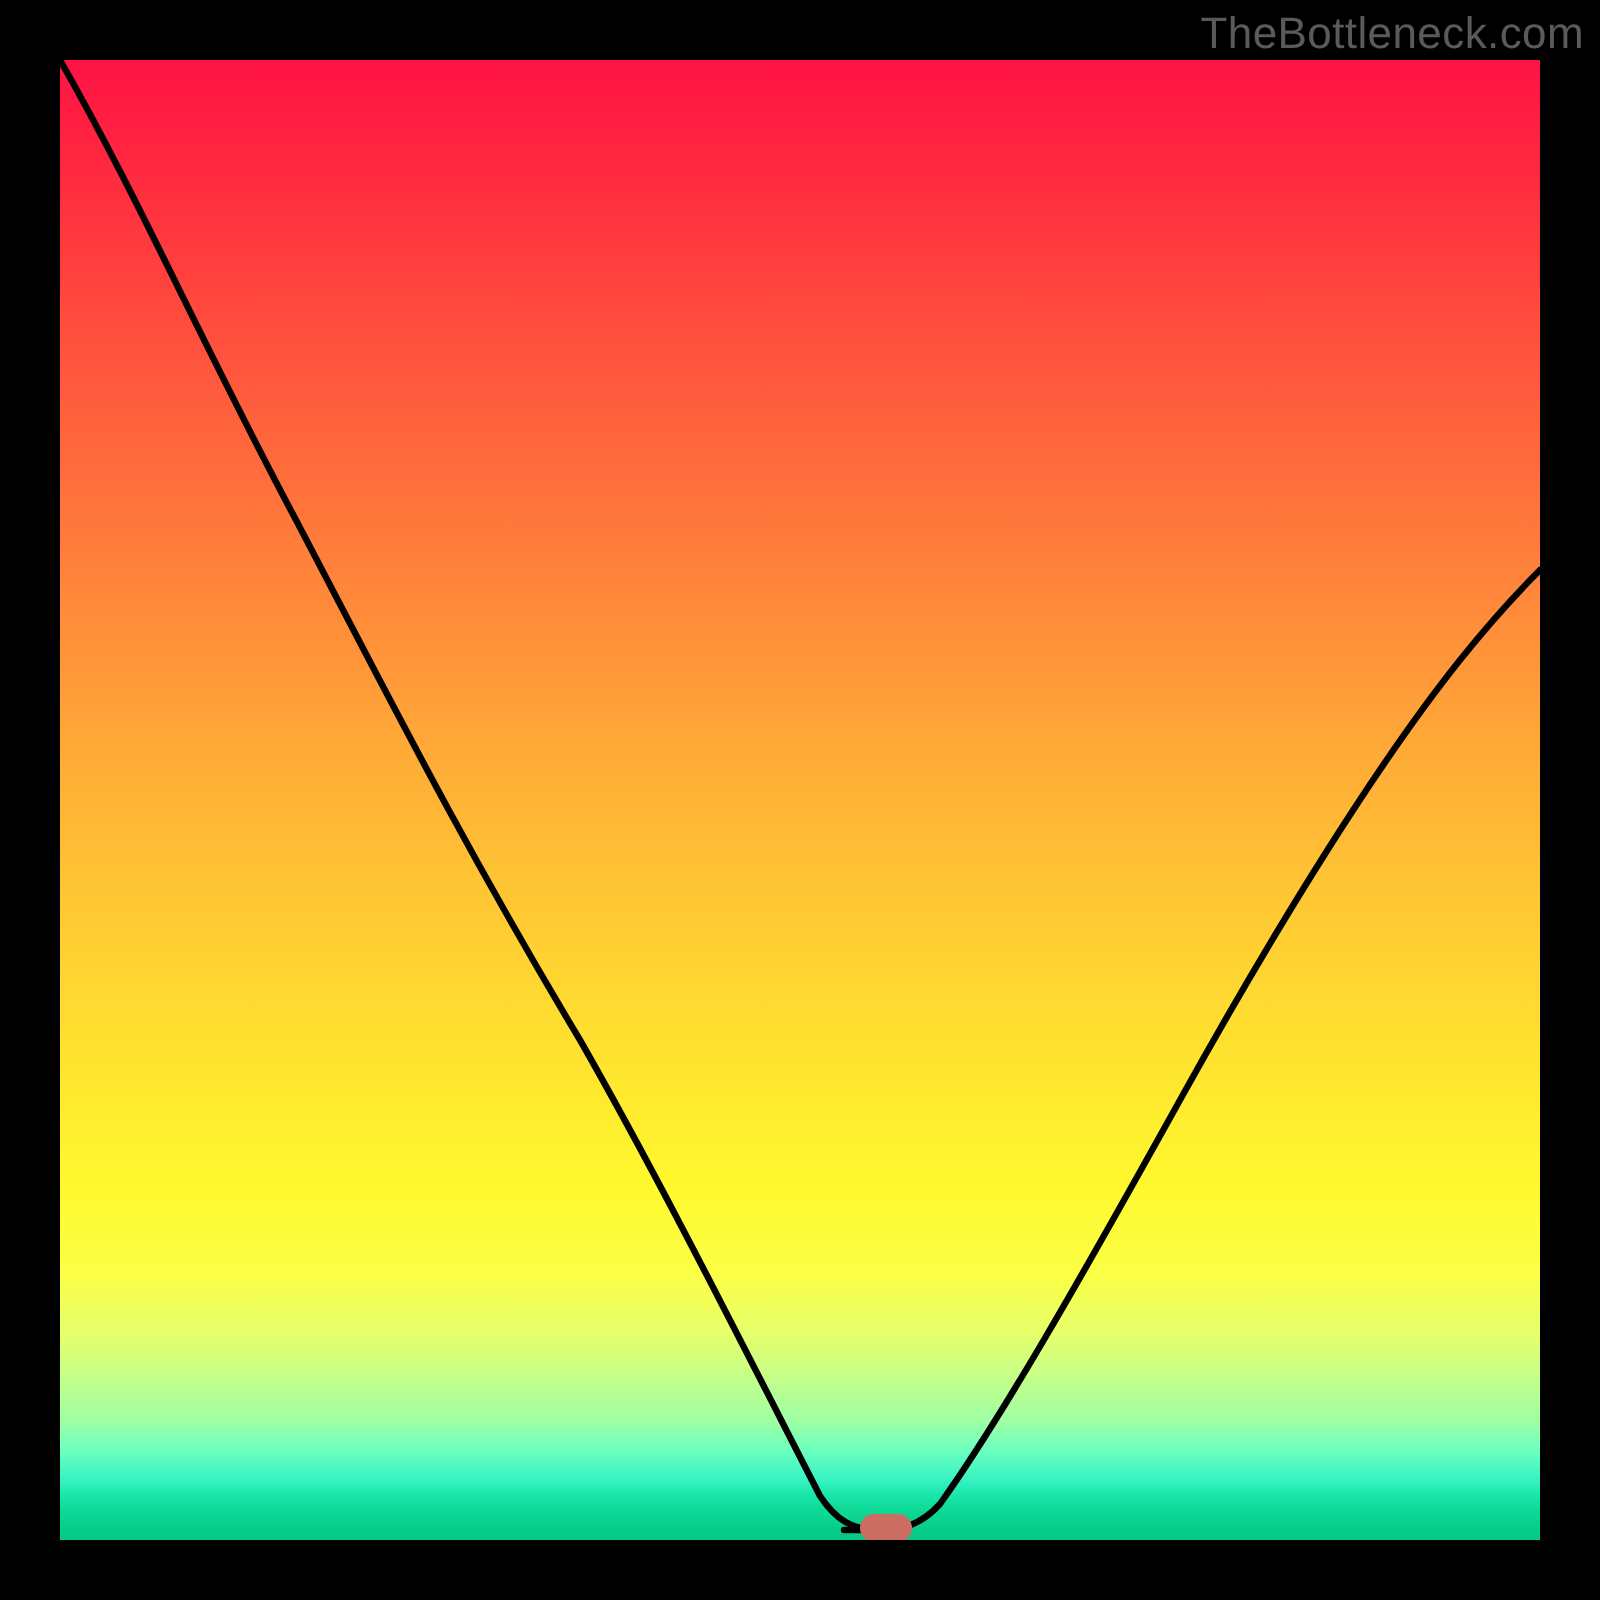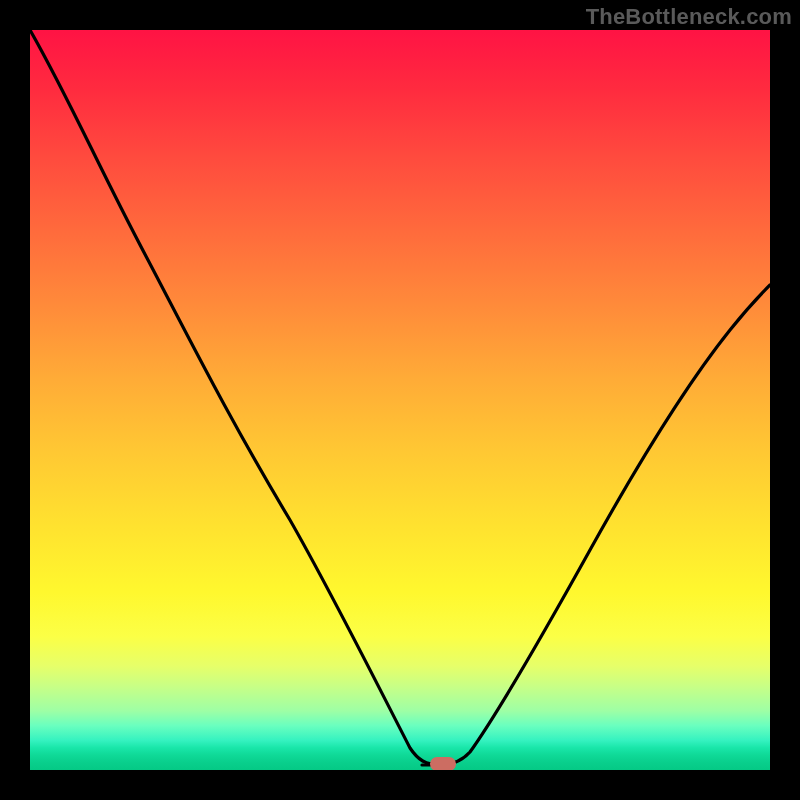--- a/index.html
+++ b/index.html
@@ -47,21 +47,21 @@
       #09cf8c 99%,
       #05c985 100%
     );
   }
   .attrib {
     position: absolute;
     top: 4px;
     right: 8px;
     color: #5a5a5a;
     font-size: 22px;
-    font-weight: 700;
+    font-weight: 400;
     letter-spacing: 0.2px;
   }
   svg.curve {
     position: absolute;
     left: 0;
     top: 0;
     width: 740px;
     height: 740px;
   }
 </style>

